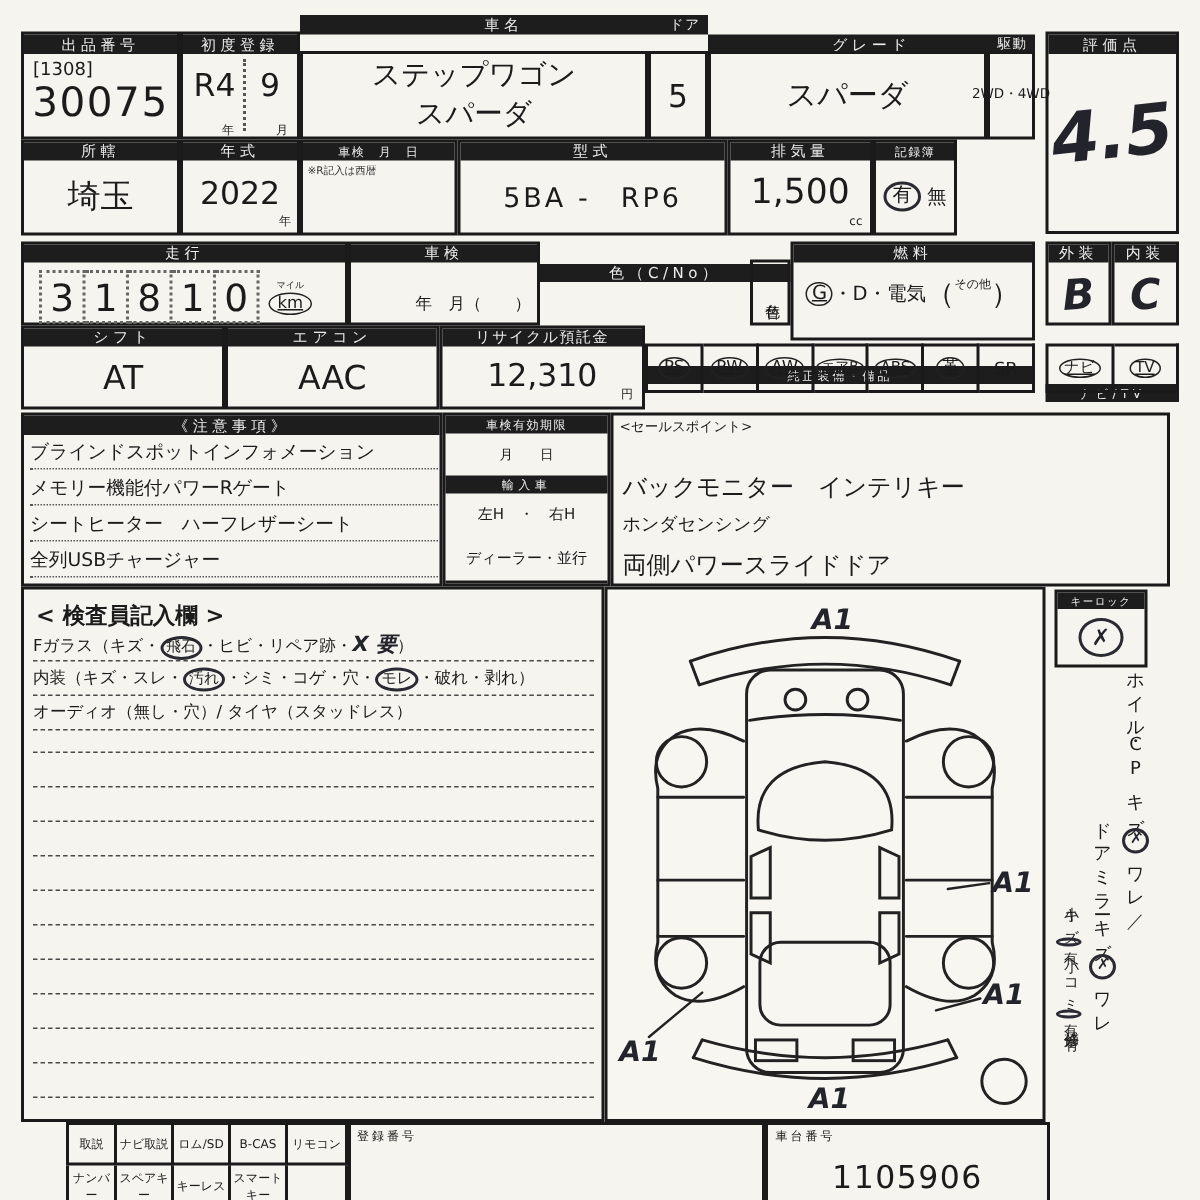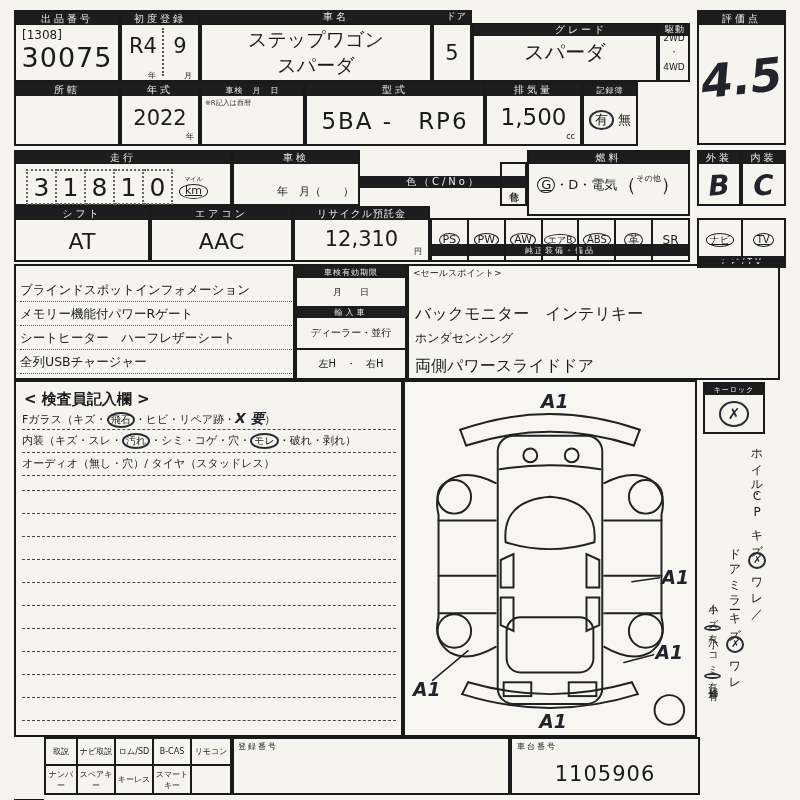--- a/index.html
+++ b/index.html
@@ -1,19 +1,19 @@
 <!DOCTYPE html>
 <html><head>
 <meta charset="utf-8">
 <style>
   html,body{margin:0;padding:0;background:#e8e7e2;}
   .sheet{position:relative;width:800px;height:800px;background:#f5f4ef;
          font-family:"DejaVu Sans","Liberation Sans",sans-serif;color:#1b1b1b;overflow:hidden;}
   .abs{position:absolute;box-sizing:border-box;}
-  .cell{border:2px solid #1a1a1a;}
+  .cell{border:2px solid #1a1a1a;margin-top:11px;}
   .bar{background:#1d1d1d;color:#ececec;display:flex;align-items:center;justify-content:center;
        font-size:10px;letter-spacing:3px;white-space:nowrap;overflow:hidden;position:relative;}
   .bar .rlab{position:absolute;right:5px;letter-spacing:1px;font-size:9px;}
   .ctr{display:flex;align-items:center;justify-content:center;text-align:center;}
   .hand{font-style:italic;color:#23232b;font-weight:600;}
   .circ{display:inline-block;border:1.5px solid #222;border-radius:50%;padding:0 3px;line-height:1.15;text-decoration:underline;}
   .handcirc{display:inline-block;border:2px solid #2a2a33;border-radius:50%;padding:0 4px;line-height:1.2;}
   .dash{border-bottom:1.6px dashed #4a4a4a;}
   .dots{border-bottom:1.6px dotted #555;}
   .vtext{writing-mode:vertical-rl;text-orientation:upright;letter-spacing:2px;font-size:12px;}
@@ -51,47 +51,48 @@
     </div>
   </div>
   <div class="abs cell ctr" style="left:432px;top:23px;width:40px;height:59px;font-size:21px">5</div>
 
   <div class="abs bar" style="left:472px;top:10px;width:218px;height:13px">
     <span>グレード</span>
     <span class="rlab">駆動</span>
   </div>
   <div class="abs cell ctr" style="left:472px;top:23px;width:186px;height:59px;font-size:20px">スパーダ</div>
   <div class="abs cell" style="left:658px;top:23px;width:32px;height:59px;font-size:9px">
-    <div class="ctr" style="height:100%;flex-direction:column;line-height:1.6">
+    <div class="ctr" style="height:100%;flex-direction:row;line-height:1.6">
       <span>2WD</span>
       <span>・</span>
       <span>4WD</span>
     </div>
   </div>
 
   <div class="abs cell" style="left:697px;top:10px;width:89px;height:135px">
     <div class="bar" style="height:13px">評価点</div>
     <div class="ctr hand" style="height:105px;font-size:46px;transform:rotate(-6deg)">4.5</div>
   </div>
 
   <div class="abs cell" style="left:14px;top:82px;width:106px;height:64px">
     <div class="bar" style="height:12px">所轄</div>
+    <div class="ctr" style="height:48px;font-size:22px">埼玉</div>
   </div>
   <div class="abs cell" style="left:120px;top:82px;width:80px;height:64px">
     <div class="bar" style="height:12px">年式</div>
     <div class="ctr" style="height:44px;font-size:21px">2022</div>
     <div class="abs sm" style="right:4px;bottom:2px">年</div>
   </div>
   <div class="abs cell" style="left:200px;top:82px;width:105px;height:64px">
     <div class="bar" style="height:12px;font-size:8px;letter-spacing:1px">車検　月　日</div>
     <div class="abs" style="left:3px;top:14px;font-size:7px;color:#333">※R記入は西暦</div>
   </div>
   <div class="abs cell" style="left:305px;top:82px;width:180px;height:64px">
     <div class="bar" style="height:12px">型式</div>
-    <div class="ctr" style="height:50px;font-size:23px;letter-spacing:2px">5BA -　RP6</div>
+    <div class="ctr" style="height:50px;font-size:18px;letter-spacing:2px">5BA -　RP6</div>
   </div>
   <div class="abs cell" style="left:485px;top:82px;width:97px;height:64px">
     <div class="bar" style="height:12px">排気量</div>
     <div class="ctr" style="height:42px;font-size:23px">1,500</div>
     <div class="abs sm" style="right:5px;bottom:3px">cc</div>
   </div>
   <div class="abs cell" style="left:582px;top:82px;width:56px;height:64px">
     <div class="bar" style="height:12px;font-size:8px;letter-spacing:1px">記録簿</div>
     <div class="ctr" style="height:48px;font-size:13px;gap:4px">
       <span class="handcirc">有</span>
@@ -181,32 +182,33 @@
   <div class="abs" style="left:697px;top:218px;width:89px;height:44px;display:flex">
     <div class="cell ctr" style="flex:1">
         <span class="circ" style="font-size:10px">ナビ</span>
       </div>
     <div class="cell ctr" style="flex:1;border-left:none">
         <span class="circ" style="font-size:10px">TV</span>
       </div>
   </div>
 
   <div class="abs cell" style="left:14px;top:264px;width:281px;height:116px">
+    <div class="bar" style="height:13px">《注意事項》</div>
     <div class="abs dots" style="left:4px;top:16px;width:272px;height:20px;font-size:12.5px">ブラインドスポットインフォメーション</div>
     <div class="abs dots" style="left:4px;top:40px;width:272px;height:20px;font-size:12.5px">メモリー機能付パワーRゲート</div>
     <div class="abs dots" style="left:4px;top:64px;width:272px;height:20px;font-size:12.5px">シートヒーター　ハーフレザーシート</div>
     <div class="abs dots" style="left:4px;top:88px;width:272px;height:20px;font-size:12.5px">全列USBチャージャー</div>
   </div>
 
   <div class="abs cell" style="left:295px;top:264px;width:112px;height:116px">
     <div class="bar" style="height:12px;font-size:8px;letter-spacing:1px">車検有効期限</div>
     <div class="ctr" style="height:28px;font-size:9px">月　　日</div>
     <div class="bar" style="height:12px;font-size:8px">輸入車</div>
+    <div class="ctr" style="height:28px;font-size:10px">左H　・　右H</div>
     <div class="ctr" style="height:30px;font-size:10px;border-bottom:2px solid #1a1a1a">ディーラー・並行</div>
-    <div class="ctr" style="height:28px;font-size:10px">左H　・　右H</div>
   </div>
 
   <div class="abs cell" style="left:407px;top:264px;width:373px;height:116px">
     <div class="abs" style="left:4px;top:1px;font-size:9px">&lt;セールスポイント&gt;</div>
     <div class="abs" style="left:6px;top:38px;font-size:16px">バックモニター　インテリキー</div>
     <div class="abs" style="left:6px;top:64px;font-size:12px">ホンダセンシング</div>
     <div class="abs" style="left:6px;top:90px;font-size:16px">両側パワースライドドア</div>
   </div>
 
   <div class="abs cell" style="left:14px;top:380px;width:389px;height:357px">

